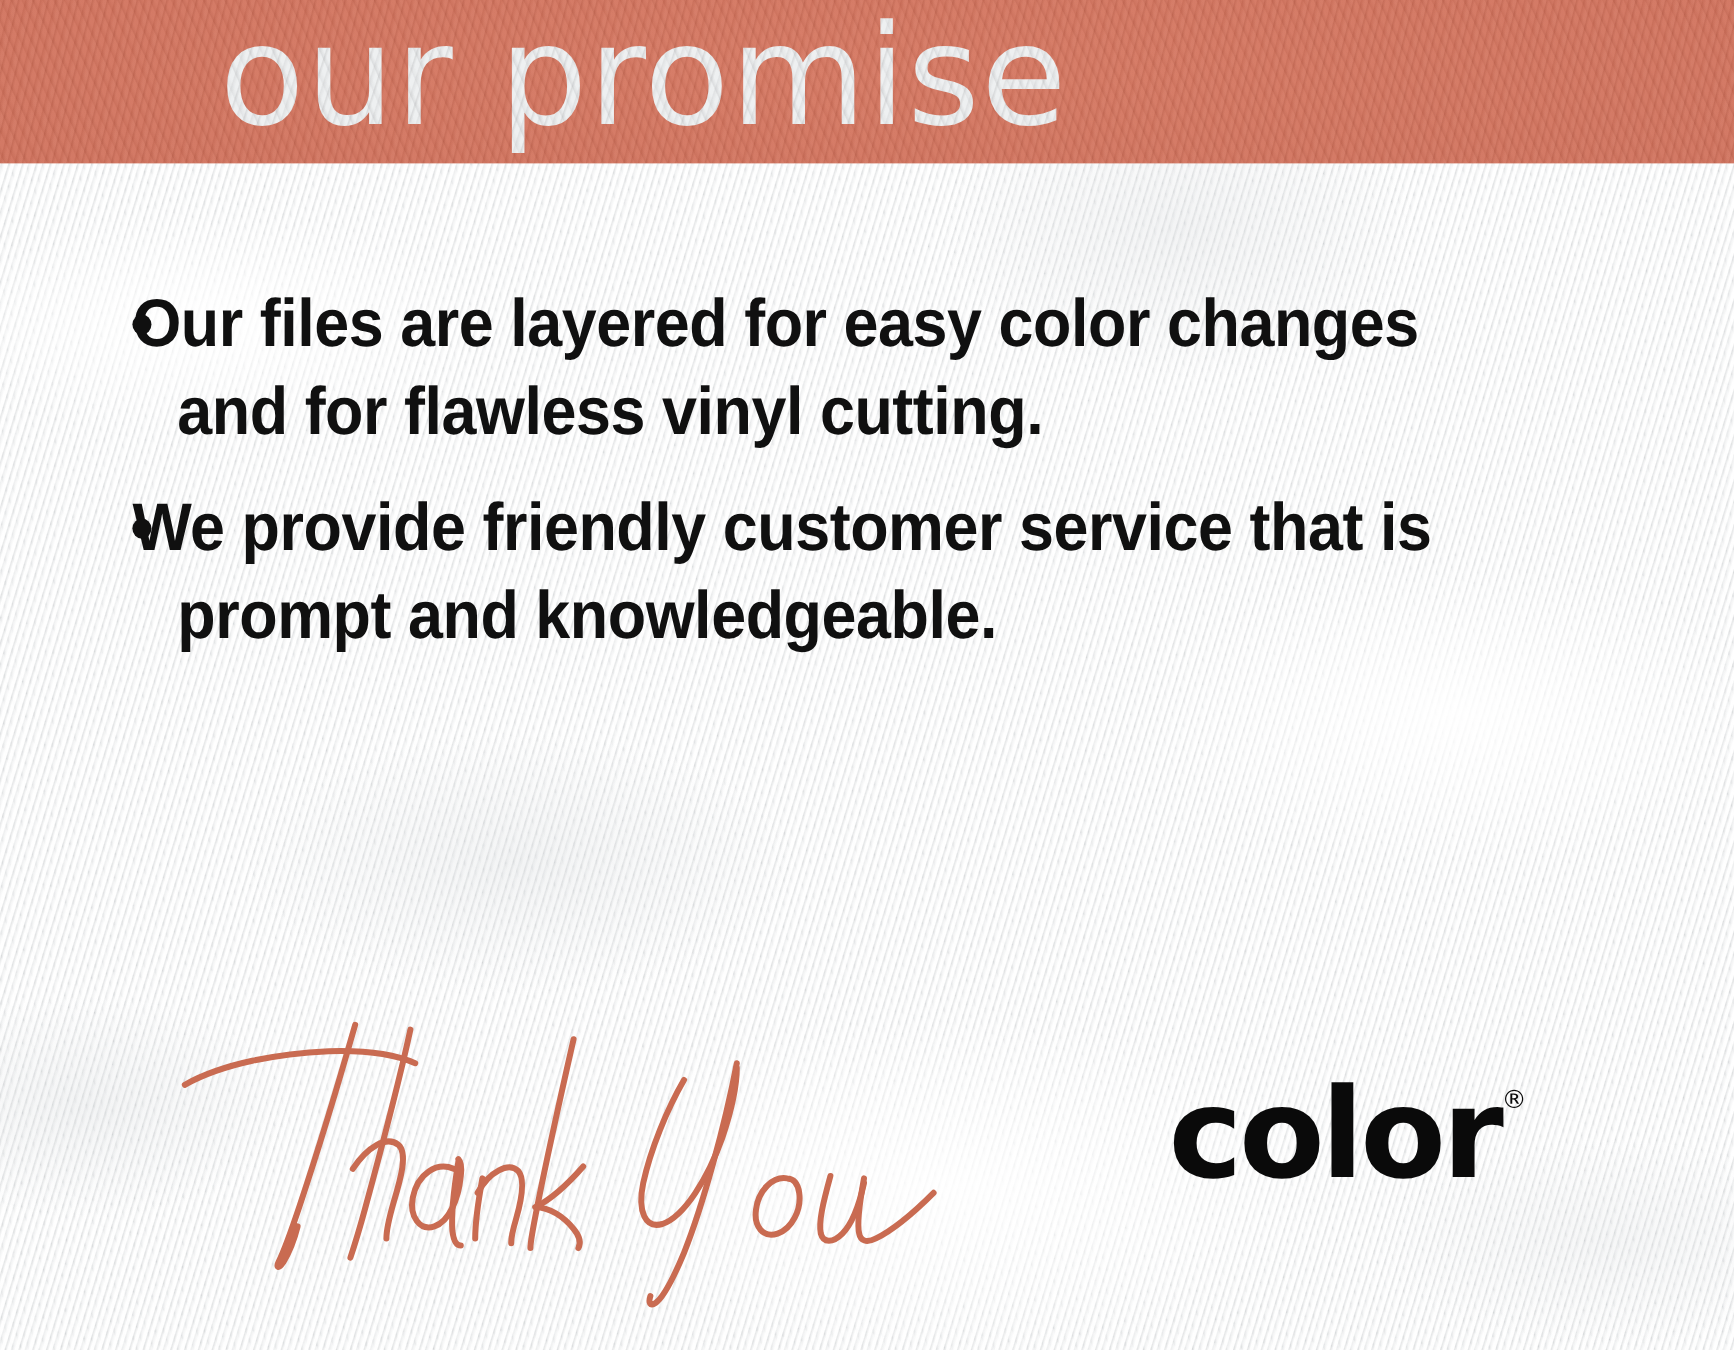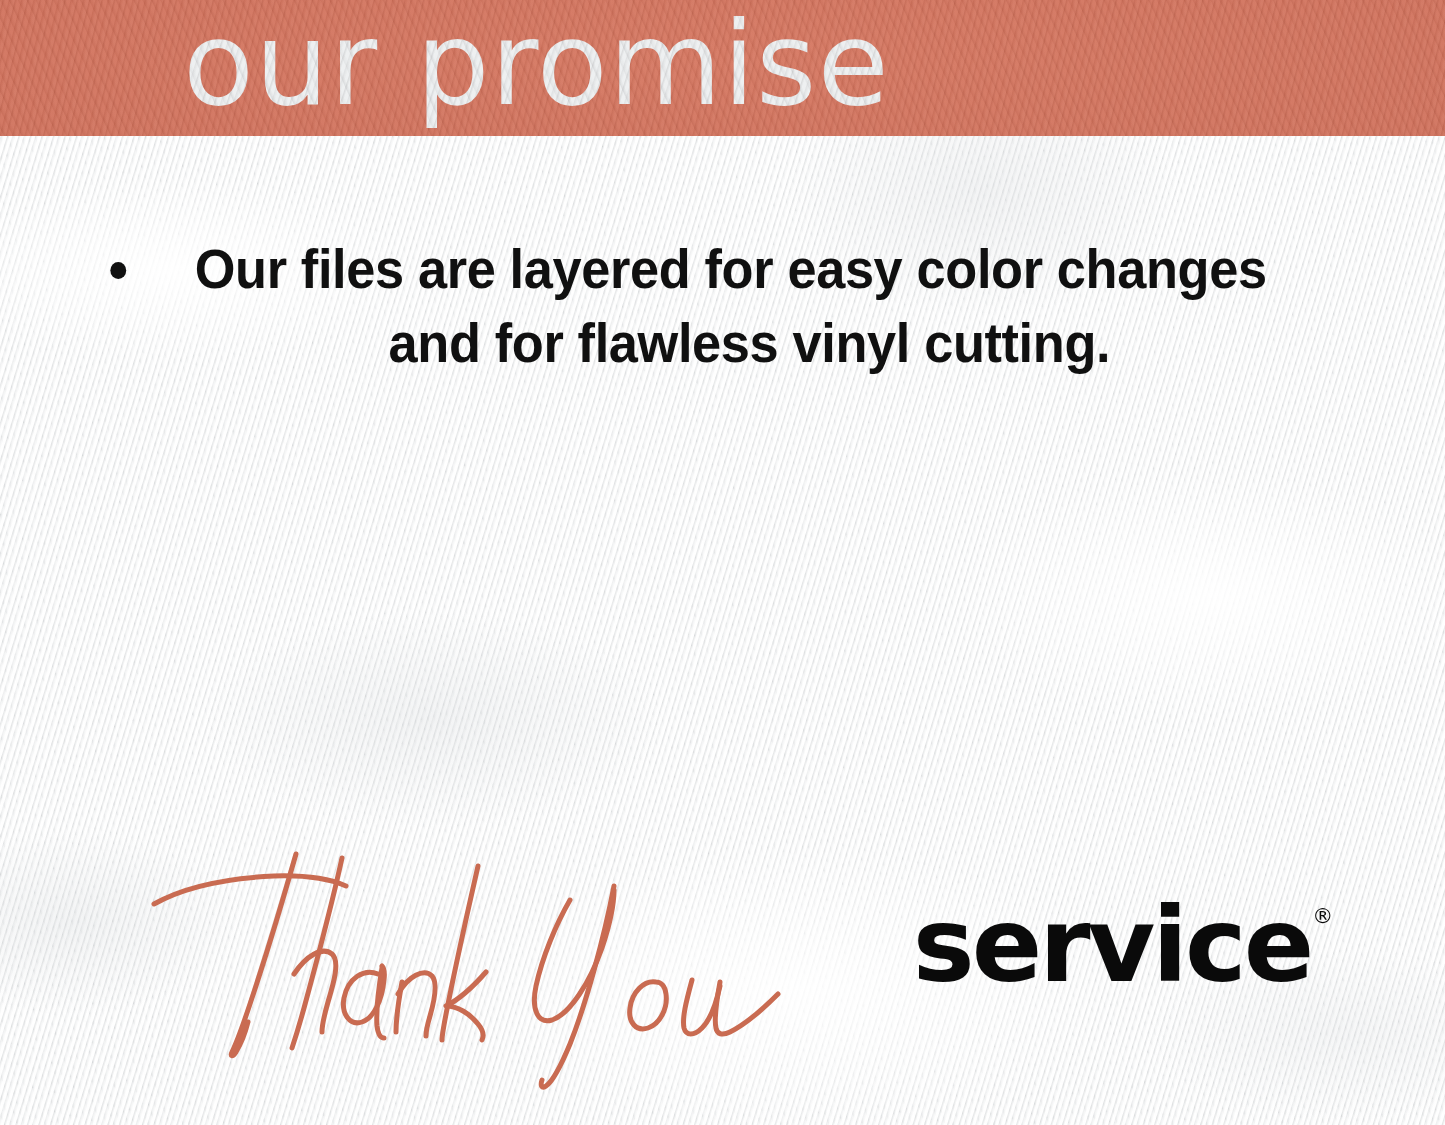--- a/index.html
+++ b/index.html
@@ -148,21 +148,20 @@
     -webkit-text-fill-color: transparent;
     color: transparent;
   }
 
   
   .promise-list {
     position: absolute;
     left: 0;
     top: 232px;
     width: 1445px;
-    text-align: center;
   }
   .promise-item {
     position: relative;
     margin-bottom: 22px;
   }
   .promise-line {
     position: relative;
     font-family: "Liberation Sans Narrow", "Liberation Sans", sans-serif;
     font-size: 56px;
     font-weight: 700;
@@ -267,20 +266,29 @@
         <span class="promise-bullet"></span>
         <span>Our files are layered for easy color changes</span>
       </div>
       <div class="promise-line cont">
         <span>and for flawless vinyl cutting.</span>
       </div>
     </div>
 
 
 
+    <div class="promise-item">
+      <div class="promise-line first">
+        <span class="promise-bullet"></span>
+        <span>We provide friendly customer service that is</span>
+      </div>
+      <div class="promise-line cont">
+        <span>prompt and knowledgeable.</span>
+      </div>
+    </div>
 
   </div>
 
   <div class="thank-you">
     <svg viewBox="0 0 680 220" fill="none" aria-hidden="true">
       <g stroke="currentColor" stroke-linecap="round" stroke-linejoin="round" fill="none">
 
         <path d="M8 52 C40 34, 86 26, 128 24 C160 23, 184 27, 200 34" stroke-width="5"></path>
 
         <path d="M150 2 C138 44, 120 104, 104 152 C96 176, 90 192, 86 200
@@ -317,18 +325,18 @@
         <path d="M546 128 C540 150, 536 166, 538 176 C540 184, 548 184, 556 176
                  C564 168, 570 152, 574 134" stroke-width="5"></path>
         <path d="M574 130 C570 152, 568 168, 570 176 C571 182, 576 184, 584 180
                  C600 172, 618 156, 632 142" stroke-width="5"></path>
       </g>
     </svg>
   </div>
 
   <div class="brand-logo">
     <div class="brand-wordmark-row">
-      <span class="brand-wordmark">service</span>
+      <span class="brand-wordmark">color</span>
       <span class="brand-reg">®</span>
     </div>
   </div>
 
 </div>
 
 </body></html>

